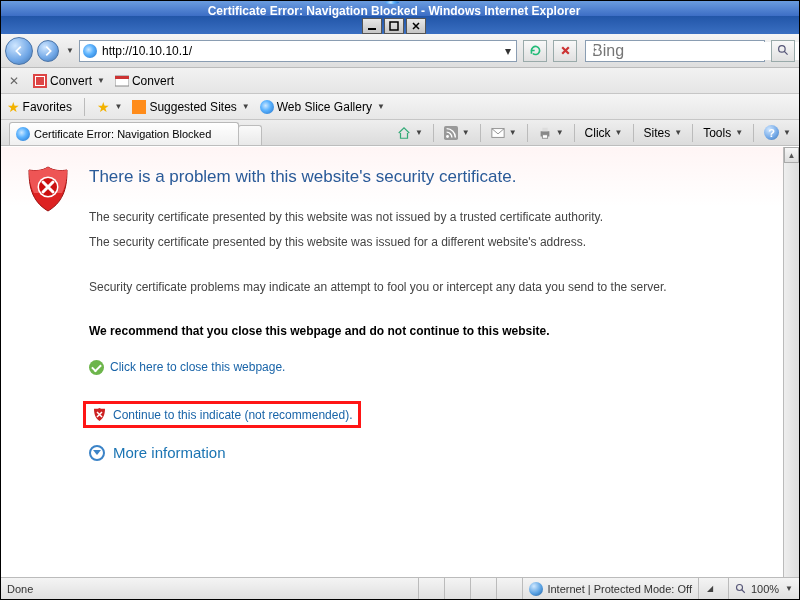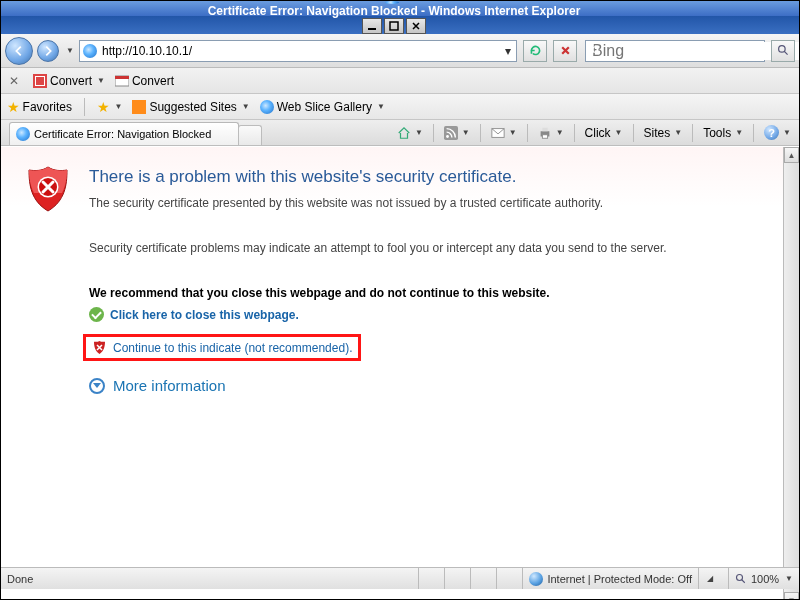--- a/index.html
+++ b/index.html
@@ -121,40 +121,40 @@
   .page{
     position:absolute;left:0;right:16px;top:0;bottom:0;
     background:linear-gradient(to bottom, #fff5f5 0%, #ffffff 60px, #ffffff 100%);
     padding:16px 0 0 28px;overflow:hidden;
   }
   .shield{
     width:42px;height:48px;position:absolute;left:26px;top:18px;
   }
   .shield svg{width:42px;height:48px;}
   .content-body{margin-left:60px;padding-right:24px;}
-  .hdr{color:#2a5a98;font-size:17px;margin:4px 0 8px 0;}
+  .hdr{color:#2a5a98;font-size:17px;margin:4px 0 22px 0;}
   .para{color:#444;font-size:12px;line-height:1.4;margin:8px 0 4px 0;}
   .gap{height:16px;}
   .bold{font-weight:bold;color:#000;}
-  .linkline{display:flex;align-items:flex-end;gap:6px;margin:6px 0;color:#1964a8;font-size:12px;font-weight:bold;}
+  .linkline{display:flex;align-items:flex-start;gap:6px;margin:20px 0;color:#1964a8;font-size:12px;}
   .linkline a{color:#1964a8;text-decoration:none;}
   .ico-ok{width:15px;height:15px;border-radius:50%;background:#6db54b;display:flex;align-items:center;justify-content:center;}
   .ico-ok::after{content:"";width:7px;height:4px;border-left:2px solid #fff;border-bottom:2px solid #fff;transform:rotate(-45deg);margin-top:-2px;}
   .ico-bad{width:15px;height:15px;}
   .redbox{border:3px solid #ff1515;padding:3px 6px;display:inline-flex;align-items:center;gap:6px;margin:6px 0 10px -6px;}
   .info-ico{width:16px;height:16px;border-radius:50%;border:2px solid #3b83c7;display:flex;align-items:center;justify-content:center;}
   .info-ico::after{content:"";width:0;height:0;border-left:4px solid transparent;border-right:4px solid transparent;border-top:5px solid #3b83c7;}
   .moreinfo{color:#1a74b3;font-size:15px;display:flex;align-items:center;gap:8px;margin-top:6px;}
   .vscroll{position:absolute;right:0;top:0;width:16px;bottom:0;background:linear-gradient(to right,#eee,#ddd);border-left:1px solid #bbb;display:flex;flex-direction:column;}
   .vscroll .arrow{height:16px;background:linear-gradient(to bottom,#f6f6f6,#ddd);border:1px solid #aaa;display:flex;align-items:center;justify-content:center;font-size:8px;color:#555;}
   .vscroll .track{flex:1;}
 
   
   .statusbar{
-    position:absolute;left:1px;right:1px;bottom:11px;height:22px;
+    position:absolute;left:1px;right:1px;bottom:1px;height:22px;
     background:linear-gradient(to bottom,#f4f4f4,#e0e0e0);
     border-top:1px solid #bbb;display:flex;align-items:center;font-size:11px;color:#333;
   }
   .statusbar .cell{border-left:1px solid #bbb;height:100%;display:flex;align-items:center;padding:0 6px;gap:4px;}
   .statusbar .first{border-left:none;flex:0 0 auto;padding-left:6px;}
   .statusbar .stretch{flex:1;border-left:1px solid #bbb;}
   .globe{width:14px;height:14px;border-radius:50%;background:radial-gradient(circle at 35% 30%,#cfe8ff 0%,#57a0e2 55%,#1f5a98 100%);}
 
 </style>
 </head>
@@ -340,20 +340,21 @@
         <path d="M21 2 C27 6 34 6 40 5 C40 20 38 36 21 46 C4 36 2 20 2 5 C8 6 15 6 21 2 Z" fill="#d22" stroke="#911" stroke-width="1"></path>
         <path d="M21 2 C27 6 34 6 40 5 C40 12 39 20 35 28 L7 28 C3 20 2 12 2 5 C8 6 15 6 21 2 Z" fill="#e55"></path>
         <circle cx="21" cy="22" r="10.5" fill="#fff"></circle>
         <circle cx="21" cy="22" r="9" fill="#c11"></circle>
         <path d="M16 17 L26 27 M26 17 L16 27" stroke="#fff" stroke-width="3" stroke-linecap="round"></path>
       </svg>
     </div>
     <div class="content-body">
       <div class="hdr">There is a problem with this website's security certificate.</div>
       <p class="para">The security certificate presented by this website was not issued by a trusted certificate authority.</p>
+      <p class="para">The security certificate presented by this website was issued for a different website's address.</p>
       <div class="gap"></div>
       <p class="para">Security certificate problems may indicate an attempt to fool you or intercept any data you send to the server.</p>
       <div class="gap"></div>
       <p class="para bold">We recommend that you close this webpage and do not continue to this website.</p>
 
       <div class="linkline">
         <div class="ico-ok"></div>
         <a href="#">Click here to close this webpage.</a>
       </div>
 

